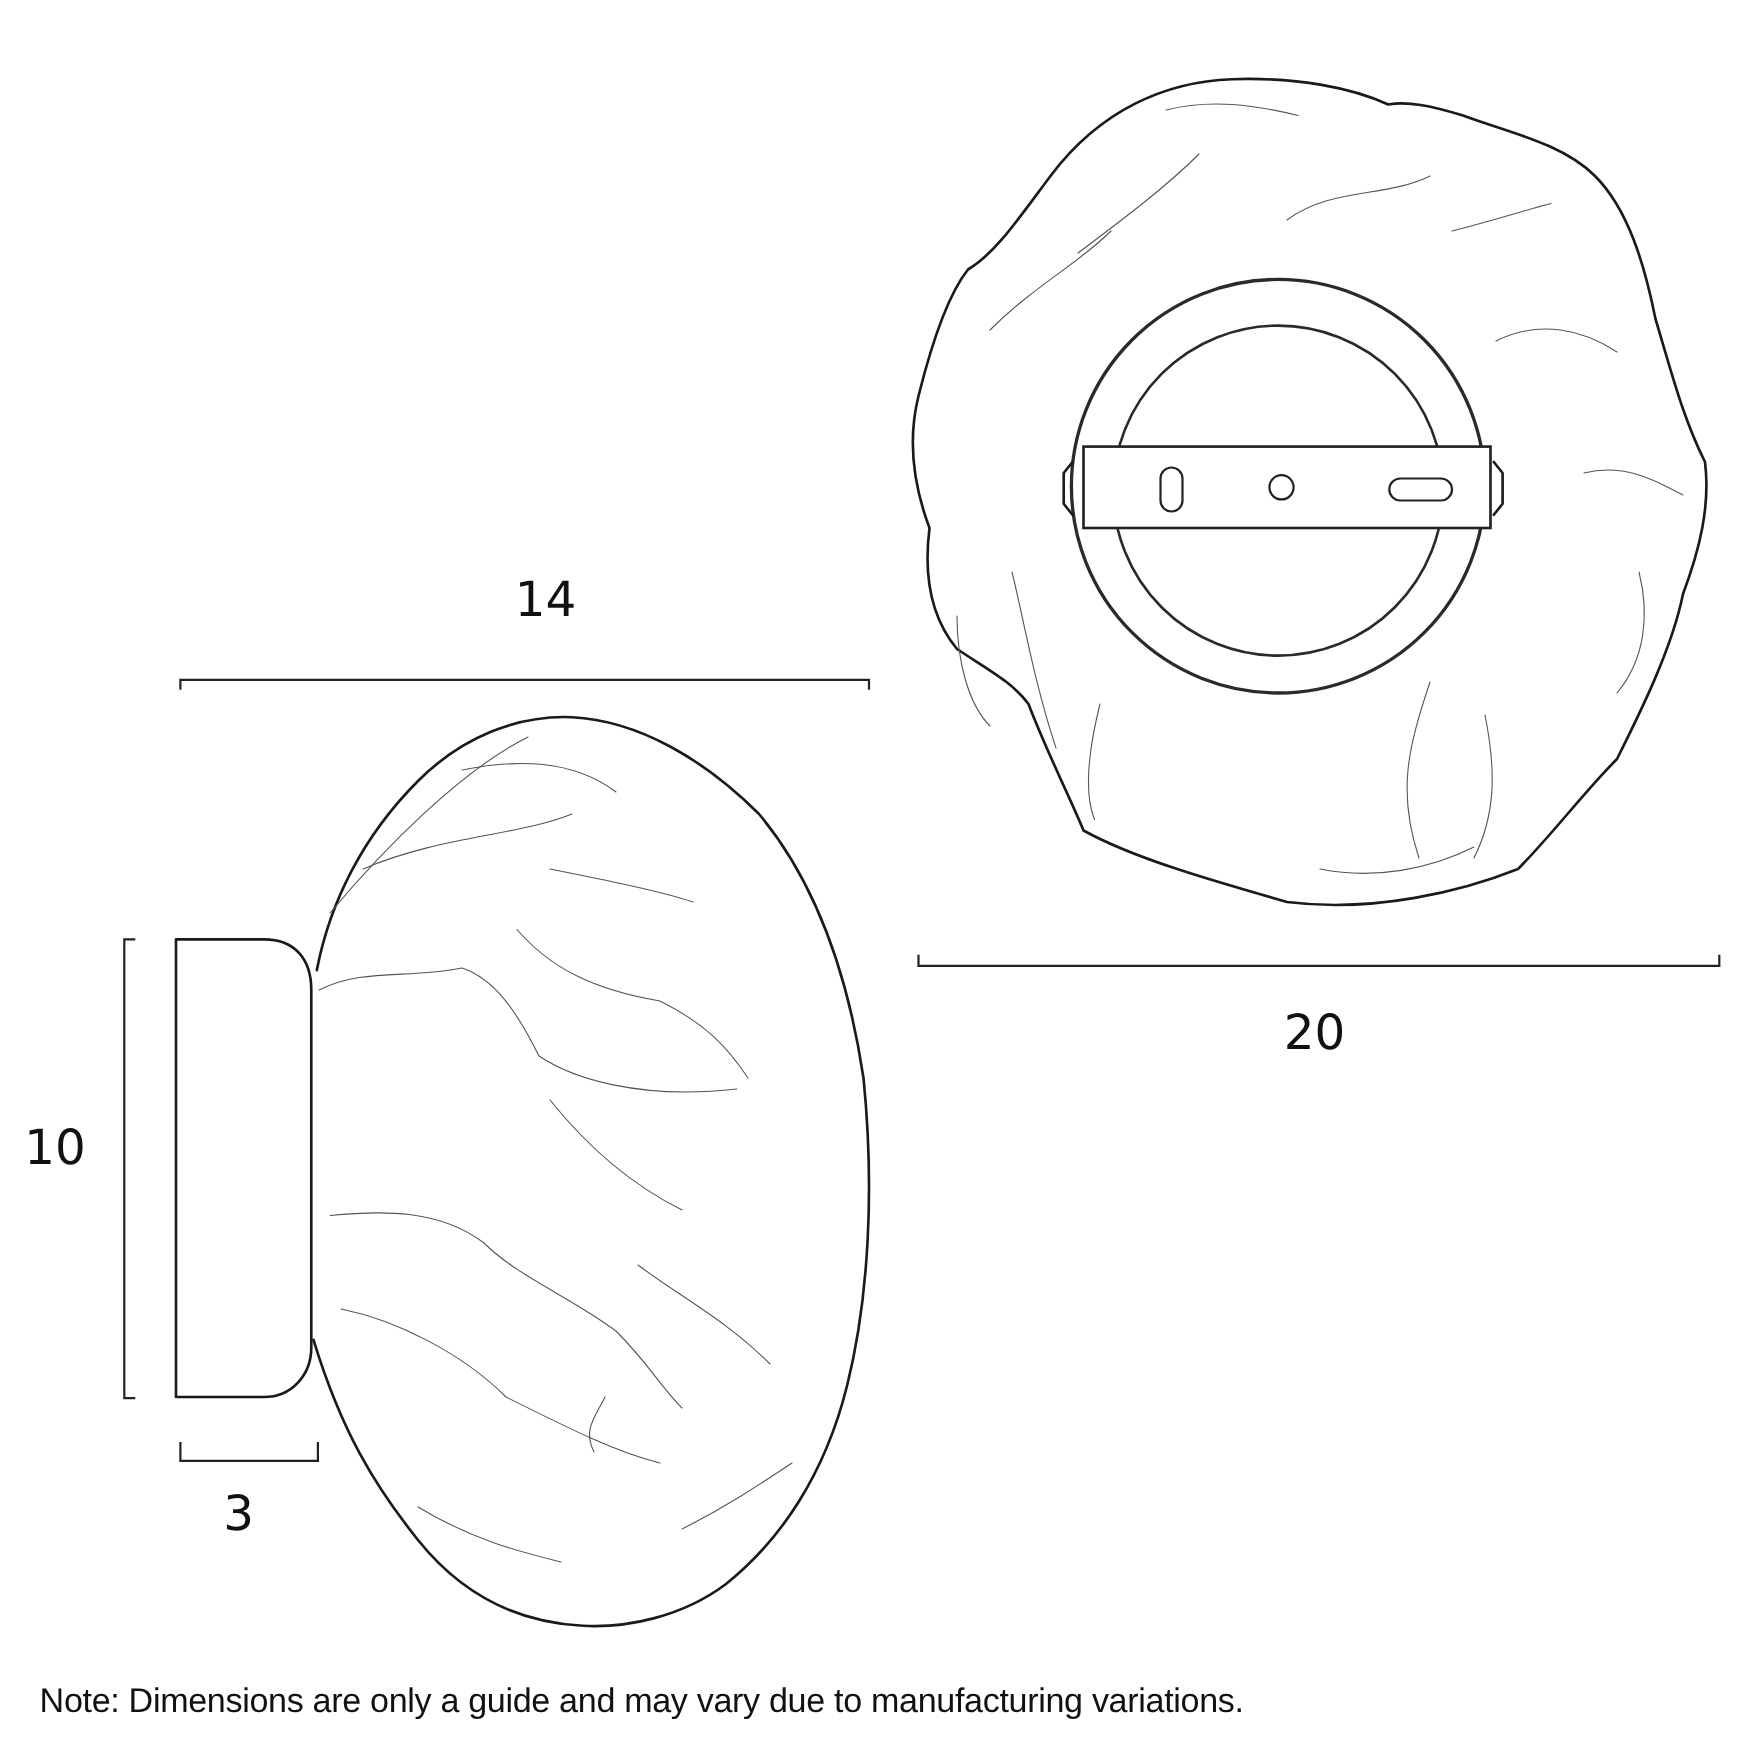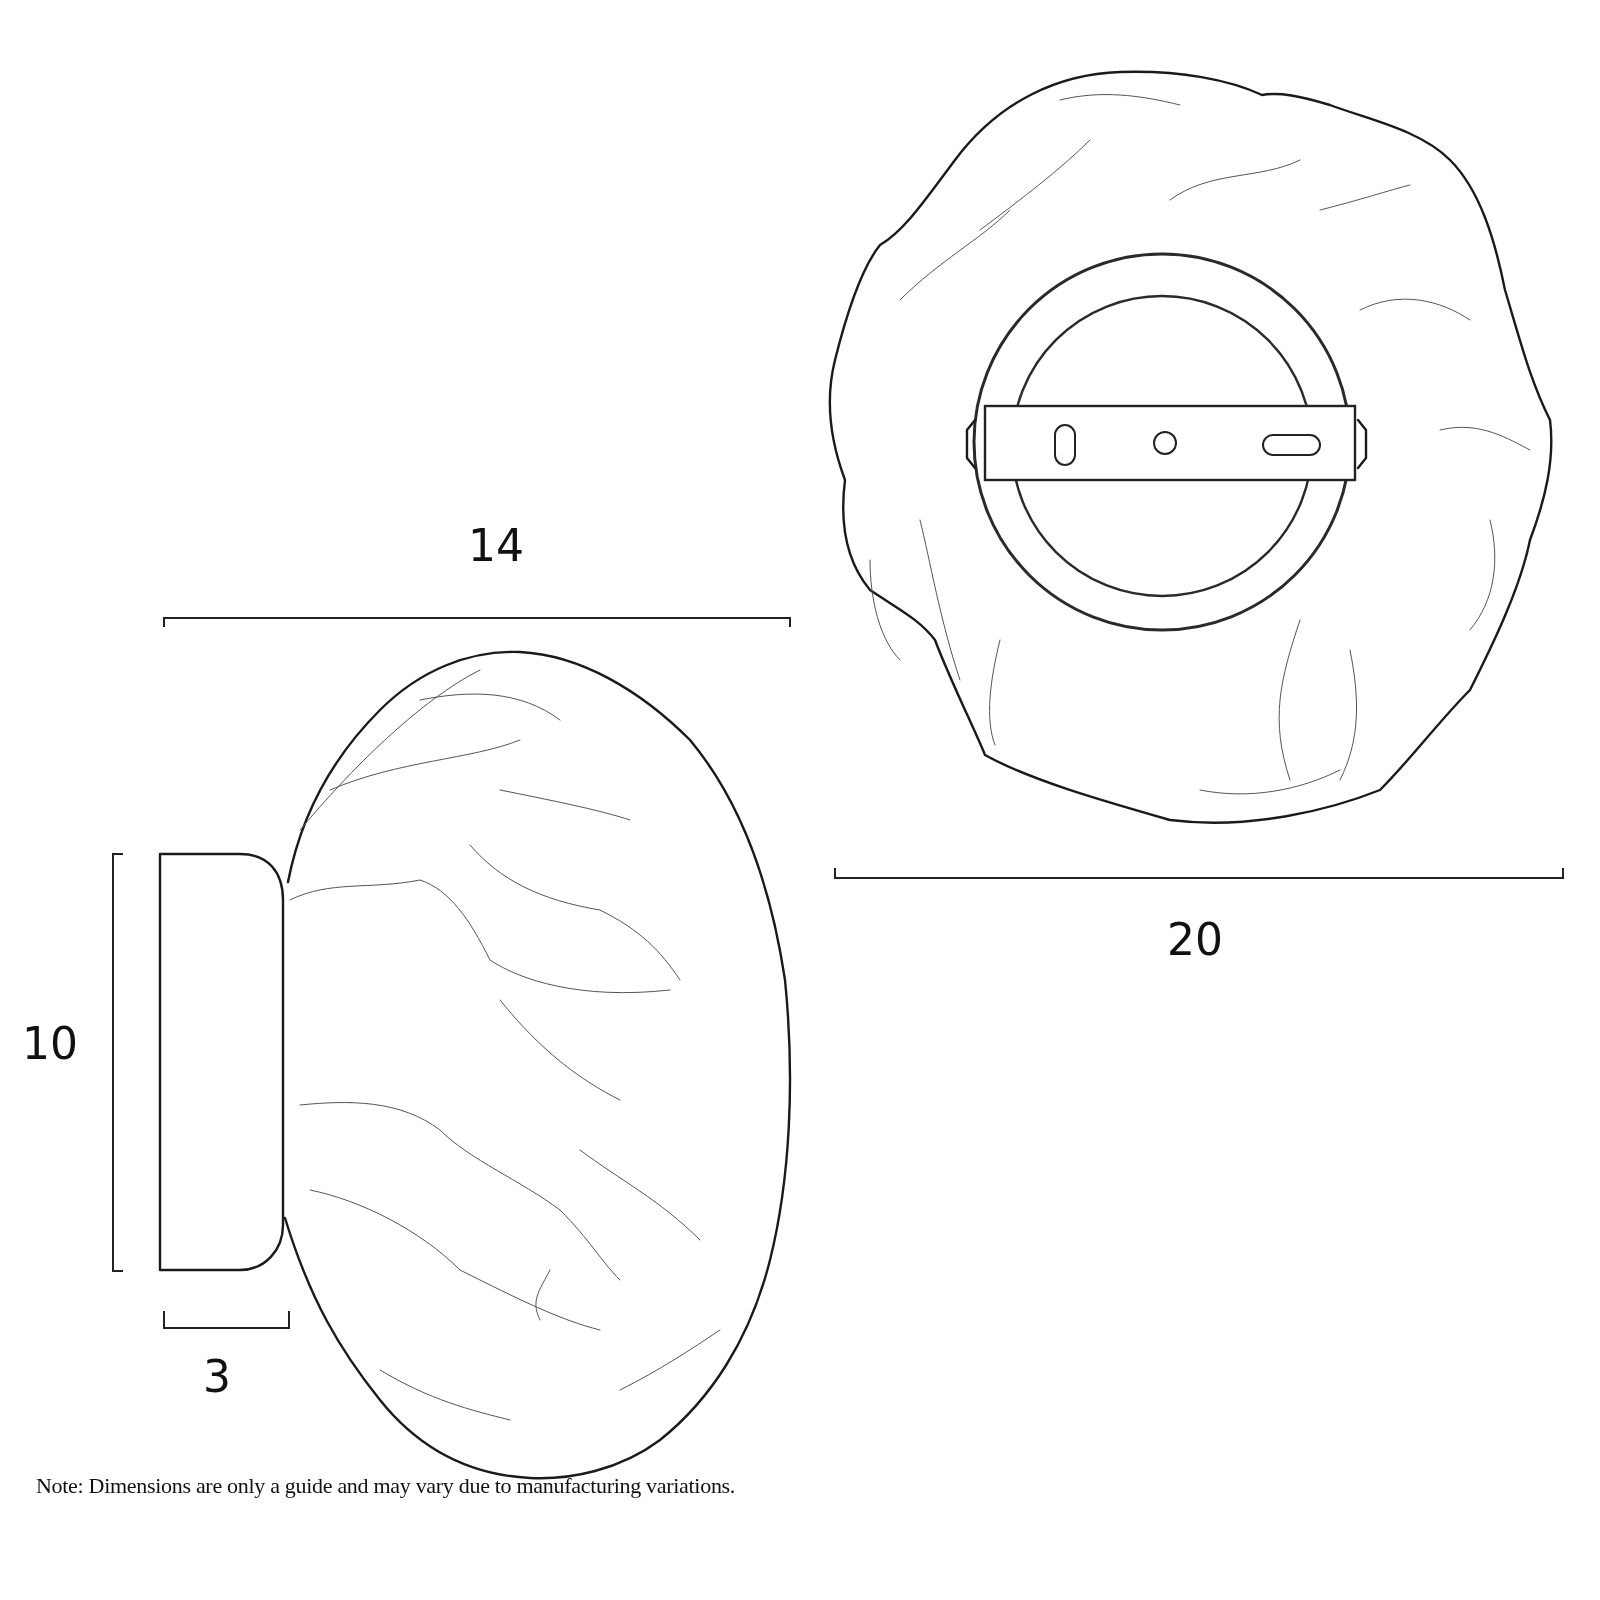--- a/index.html
+++ b/index.html
@@ -1,19 +1,19 @@
 <!DOCTYPE html>
 <html><head>
   <meta charset="utf-8">
   <style>
     html, body { margin:0; padding:0; background:#ffffff; }
     body { width:1600px; height:1600px; position:relative; overflow:hidden; font-family:"DejaVu Sans", sans-serif; }
     svg.drawing { position:absolute; left:0; top:0; width:1600px; height:1600px; }
     .dim-label { position:absolute; font-family:"DejaVu Sans", sans-serif; font-size:44px; color:#111; line-height:1; }
-    .note { position:absolute; left:36px; top:1473px; font-family:Liberation Serif, serif; font-size:22px; color:#111; white-space:nowrap; letter-spacing:-0.3px; }
+    .note { position:absolute; left:36px; top:1528px; font-family:Liberation Sans, sans-serif; font-size:31px; color:#111; white-space:nowrap; letter-spacing:-0.3px; }
     .outline { fill:none; stroke:#1a1a1a; stroke-width:2.4; stroke-linejoin:round; stroke-linecap:round; }
     .detail { fill:none; stroke:#555; stroke-width:1; stroke-linecap:round; }
     .dim { fill:none; stroke:#222; stroke-width:2; }
     .ring { fill:none; stroke:#2a2a2a; stroke-width:3; }
   </style>
 </head>
 <body>
 
 <svg class="drawing" viewBox="0 0 1600 1600" xmlns="http://www.w3.org/2000/svg">
 

